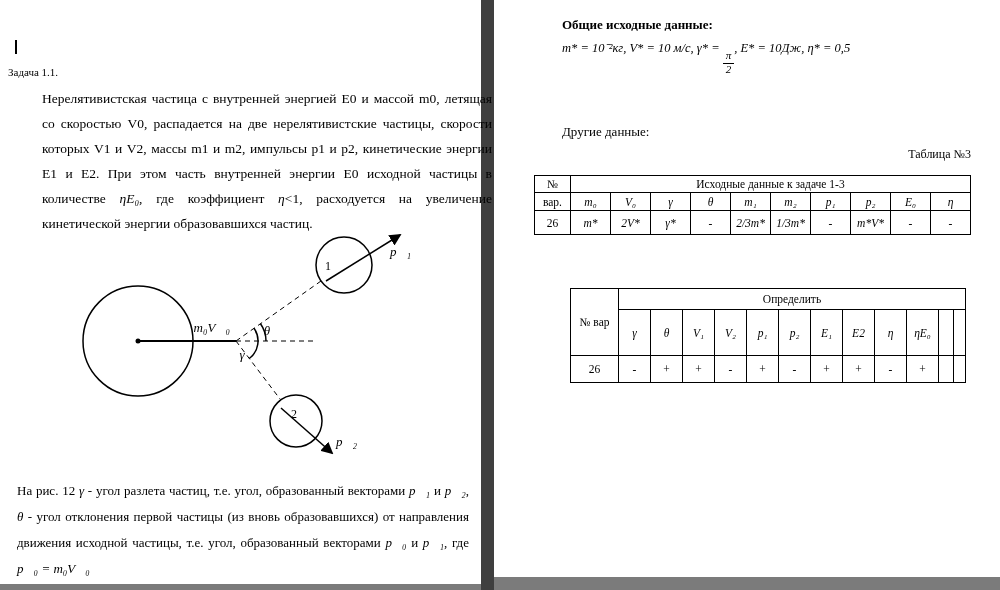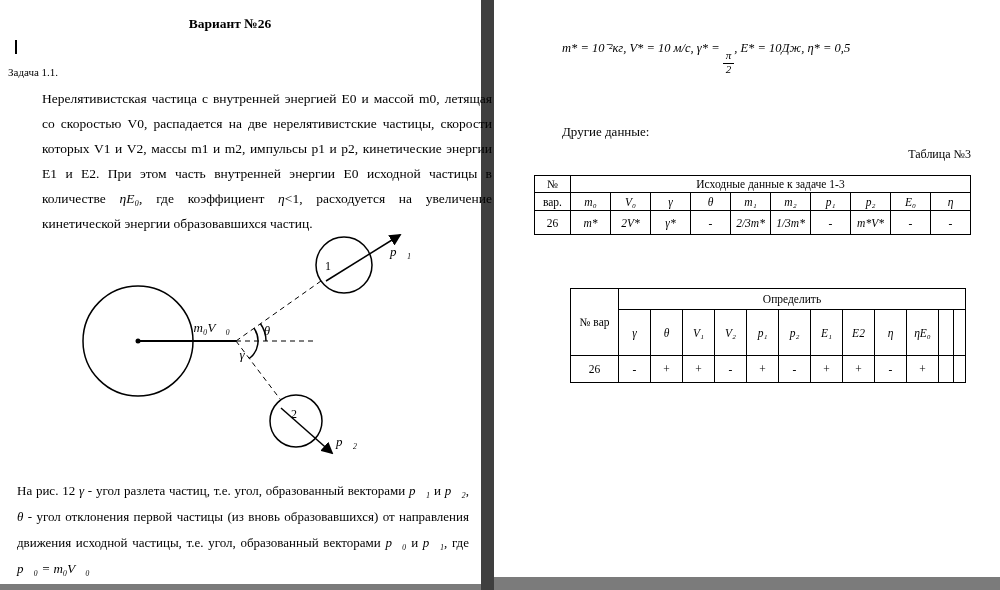--- a/index.html
+++ b/index.html
@@ -49,21 +49,20 @@
   .t2 .r-b td { height:46px; }
   .t2 .r-c td { height:27px; }
 </style>
 </head>
 <body>
 
 <div class="canvas">
   <div class="gap"></div>
 
   <div class="page page-left">
-    <div class="doc-title">Вариант №26</div>
     <div class="caret"></div>
     <div class="task-head">Задача 1.1.</div>
 
     <p class="para1"><span>Нерелятивистская частица с внутренней энергией E0 и массой m0, летящая со скоростью V0, распадается на две нерелятивистские частицы, скорости которых V1 и V2, массы m1 и m2, импульсы p1 и p2, кинетические энергии E1 и E2. При этом часть внутренней энергии E0 исходной частицы в количестве </span><span class="fm">ηE₀</span><span>, где коэффициент </span><span class="fm">η</span><span>&lt;1, расходуется на увеличение кинетической энергии образовавшихся частиц.</span></p>
 
     <div class="fig">
       <svg width="460" height="232" viewBox="0 0 460 232">
         <defs>
           <marker id="ah" viewBox="0 0 10 10" refX="8.5" refY="5" markerWidth="8" markerHeight="8" orient="auto">
             <path d="M0,0 L10,5 L0,10 z" fill="#000"></path>
@@ -94,20 +93,21 @@
         <text class="svgnum" x="286" y="192" text-anchor="middle">2</text>
         <text class="svglbl" x="382" y="30" text-anchor="start">p⃗₁</text>
         <text class="svglbl" x="328" y="220" text-anchor="start">p⃗₂</text>
       </svg>
     </div>
 
     <p class="para2"><span>На рис. 12 </span><span class="fm">γ</span><span> - угол разлета частиц, т.е. угол, образованный векторами </span><span class="fm">p⃗₁</span><span> и </span><span class="fm">p⃗₂</span><span>, </span><span class="fm">θ</span><span> - угол отклонения первой частицы (из вновь образовавшихся) от направления движения исходной частицы, т.е. угол, образованный векторами </span><span class="fm">p⃗₀</span><span> и </span><span class="fm">p⃗₁</span><span>, где </span><span class="fm">p⃗₀ = m₀V⃗₀</span></p>
   </div>
 
   <div class="page page-right">
+    <div class="rp-head">Общие исходные данные:</div>
 
     <div class="rp-formula"><span>m* = 10⁻²кг, V* = 10 м/с, γ* = </span><span class="frac">
           <span class="num">π</span>
           <span class="den">2</span>
         </span><span>, E* = 10Дж, η* = 0,5</span></div>
 
 
     <div class="rp-other">Другие данные:</div>
     <div class="rp-tlabel">Таблица №3</div>
 

